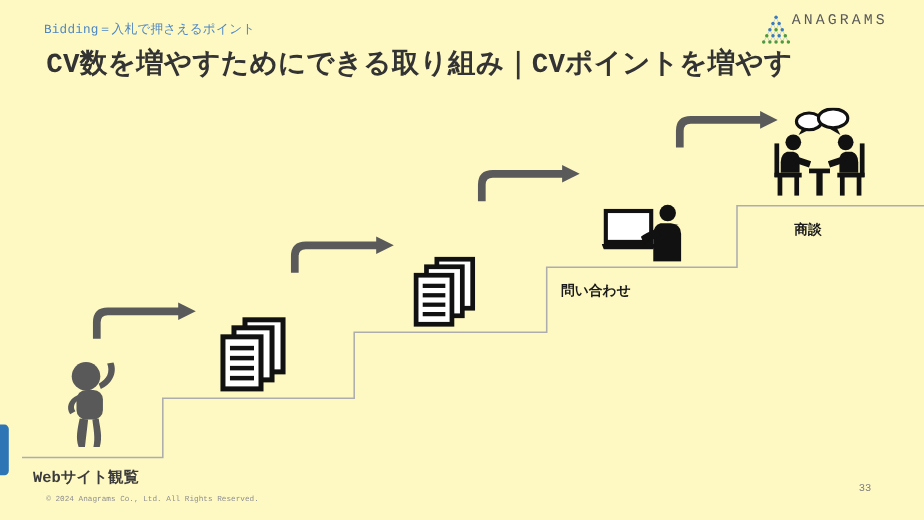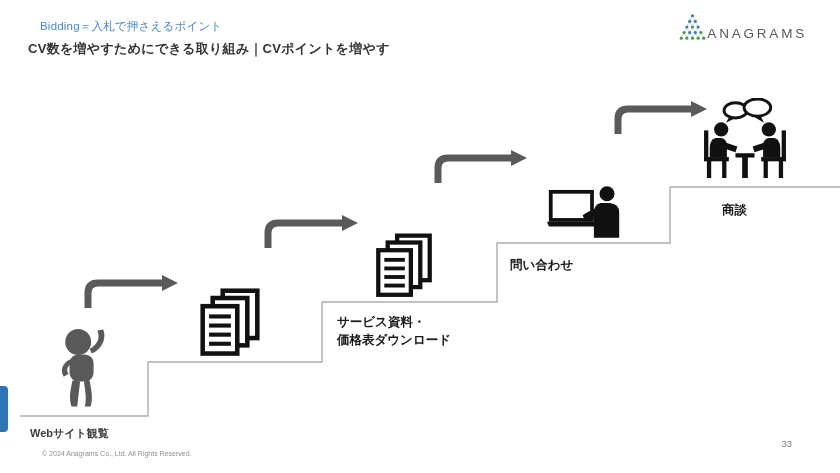--- a/index.html
+++ b/index.html
@@ -1,31 +1,31 @@
 <!DOCTYPE html>
 <html style="--kicker-blue: #4e87c3; --title-dark: #333333; --accent-bar-blue: #2e75b6; --arrow-gray: #5a5a5a; --stair-line-gray: #adadad; --person-gray: #595959; --icon-black: #111111; --logo-blue: #3a7bbf; --logo-green: #4e9a3e;"><head>
 <meta charset="utf-8">
 <style>
   * { margin:0; padding:0; box-sizing:border-box; }
   html,body { background:#e8e8e8; }
   .slide {
-    position:relative; width:840px; height:473px; background:#ffffff;
-    font-family:Liberation Sans, sans-serif; overflow:hidden;
+    position:relative; width:840px; height:473px; background:#fef9c3;
+    font-family:Liberation Mono, monospace; overflow:hidden;
     margin:0 auto;
   }
   .kicker {
     position:absolute; left:40px; top:19px;
     font-size:11.5px; color:var(--kicker-blue,#4e87c3); letter-spacing:0.2px;
   }
   .title {
-    position:absolute; left:28px; top:40px;
-    font-size:13px; font-weight:bold; color:var(--title-dark,#333333);
+    position:absolute; left:42px; top:40px;
+    font-size:25px; font-weight:bold; color:var(--title-dark,#333333);
     letter-spacing:0.3px;
   }
-  .logo { position:absolute; top:12px; right:33px; display:flex; align-items:flex-end; }
+  .logo { position:absolute; top:12px; right:33px; display:flex; align-items:flex-start; }
   .brand { font-size:13.5px; color:#595959; letter-spacing:2.8px; font-weight:500; }
 
   .stairs-svg { position:absolute; left:0; top:0; width:840px; height:473px; }
   .stair-line { fill:none; stroke:var(--stair-line-gray,#adadad); stroke-width:1.4; }
   .arrow-line { fill:none; stroke:var(--arrow-gray,#5a5a5a); stroke-width:7; }
   .arrow-head { fill:var(--arrow-gray,#5a5a5a); }
 
   .icon { position:absolute; }
   .icon-person      { left:58px;  top:326px; width:50px; height:84px; }
   .icon-docs-1      { left:198px; top:288px; width:64px; height:71px; }
@@ -34,21 +34,21 @@
   .icon-meeting     { left:703px; top:98px;  width:84px; height:80px; }
 
   .gray-fill  { fill:var(--person-gray,#595959); }
   .blk        { fill:var(--icon-black,#111111); }
   .blk-stroke { fill:#ffffff; stroke:var(--icon-black,#111111); }
 
   .step-label {
     position:absolute; font-weight:bold; color:#1a1a1a;
     font-size:12.5px; line-height:1.4; white-space:pre-line;
   }
-  .label-0 { left:30px;  top:426px; font-size:11px; color:#3b3b3b; white-space:nowrap;text-align:right; }
+  .label-0 { left:30px;  top:426px; font-size:14px; color:#3b3b3b; white-space:nowrap;text-align:right; }
   .label-1 { left:166px; top:371px; }
   .label-2 { left:337px; top:314px; }
   .label-3 { left:510px; top:257px; }
   .label-4 { left:722px; top:202px; }
 
   .accent-bar {
     position:absolute; left:0; top:386px; width:8px; height:46px;
     background:var(--accent-bar-blue,#2e75b6); border-radius:0 4px 4px 0;
   }
   .copyright { position:absolute; left:42px; top:450px; font-size:7px; color:#8f8f8f; }
@@ -188,22 +188,20 @@
 
     <circle class="blk" cx="69" cy="33" r="7.5"></circle>
     <path class="blk" d="M75,42 Q81,44 81,52 L81,62 L63,62 L63,50 Q63,43 69,42 Z"></path>
     <path class="blk" d="M67,46 L52,51 L54,57 L69,52 Z"></path>
 
     <rect class="blk" x="34" y="58" width="20" height="4.5"></rect>
     <rect class="blk" x="41" y="62" width="6" height="22"></rect>
   </svg>
 
   <div class="step-label label-0">Webサイト観覧</div>
-  <div class="step-label label-2">サービス資料・
-価格表ダウンロード</div>
   <div class="step-label label-3">問い合わせ</div>
   <div class="step-label label-4">商談</div>
 
   <div class="accent-bar"></div>
   <div class="copyright">© 2024 Anagrams Co., Ltd. All Rights Reserved.</div>
   <div class="page-number">33</div>
 
 </div>
 
 </body></html>

